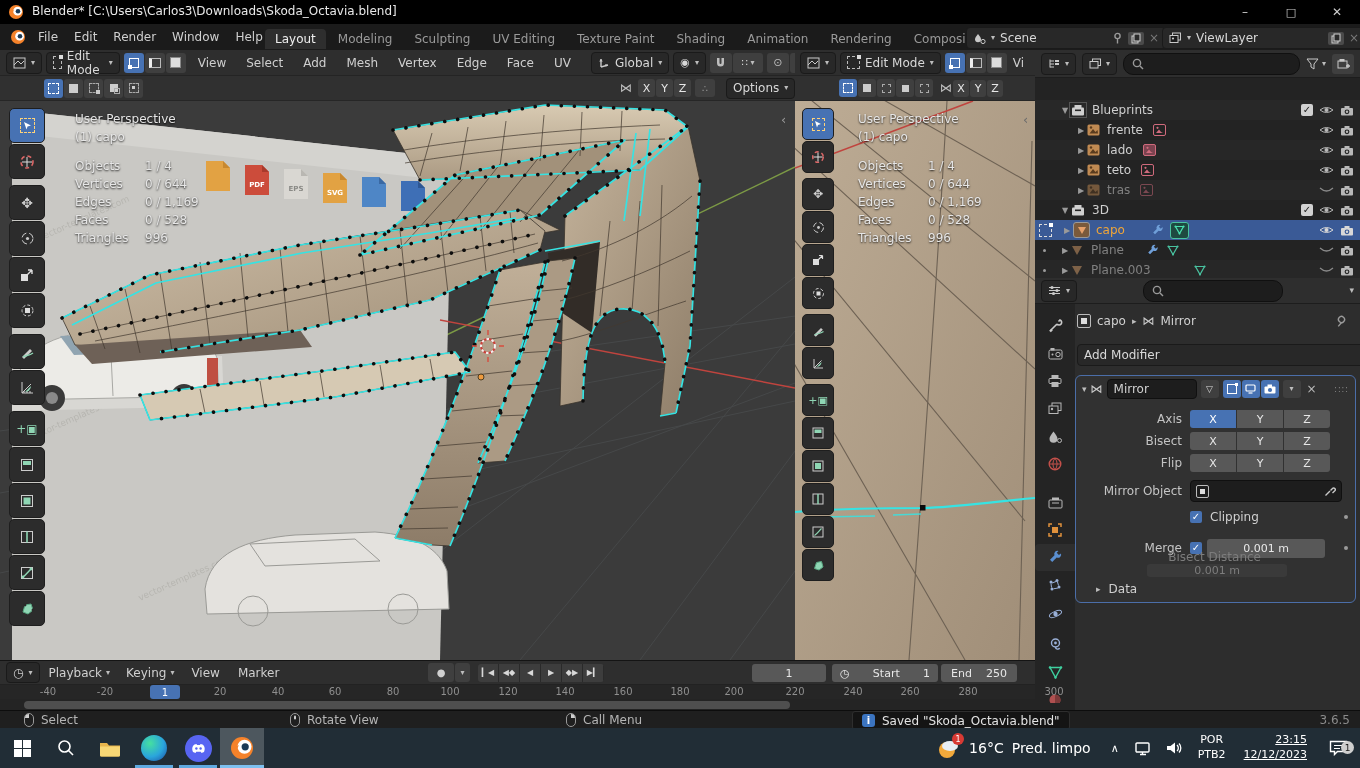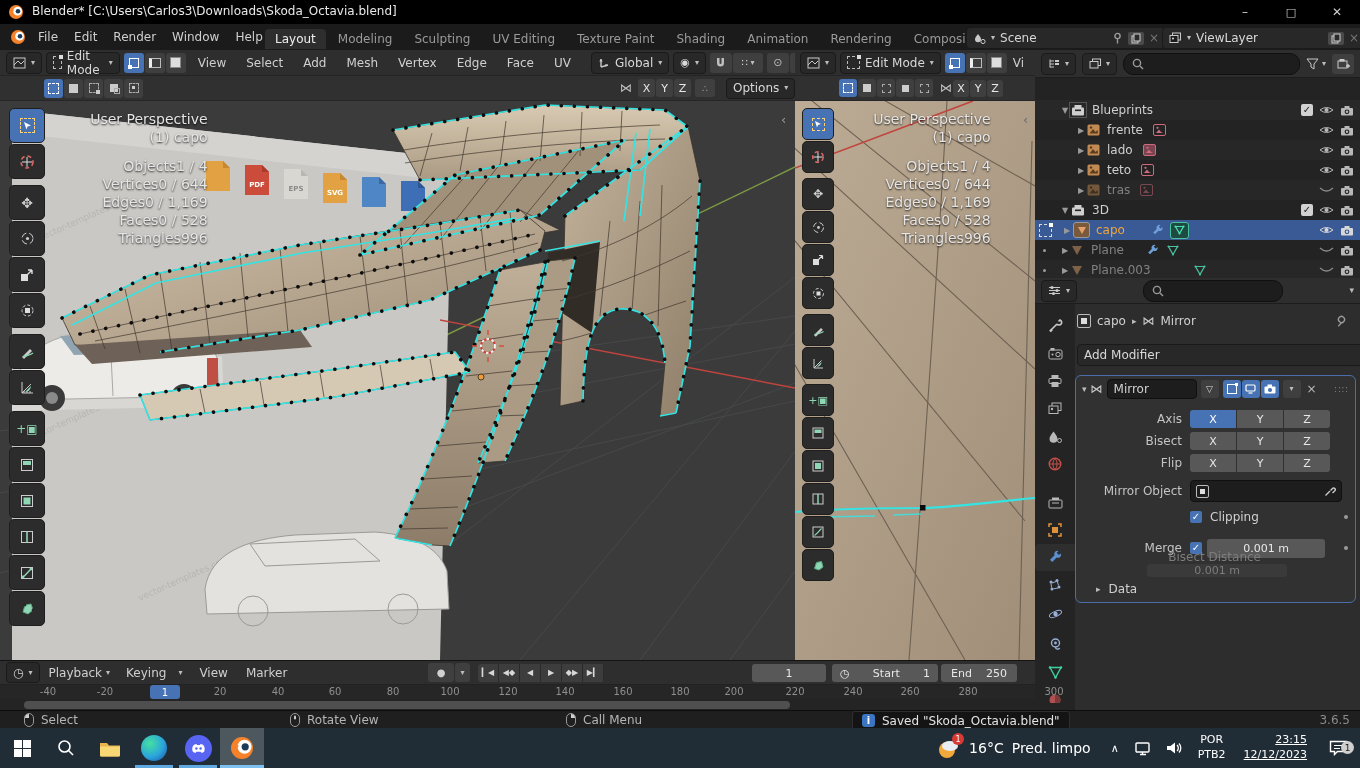--- a/index.html
+++ b/index.html
@@ -18,21 +18,21 @@
   .menu-item{padding:0 8px;color:#cfcfcf;}
   .tab{padding:3px 10px;color:#9a9a9a;border-radius:4px 4px 0 0;}
   .tab.active{background:#2e2e2e;color:#eee;}
   
   .tool{width:34px;height:33px;background:#2c2c2c;border:1px solid #1e1e1e;border-radius:5px;margin-bottom:1px;
         display:flex;align-items:center;justify-content:center;color:#cfcfcf;font-size:14px;}
   .tool.sm{width:30px;height:30px;font-size:12px;}
   .tool.active{background:#4772b3;color:#fff;}
   .tool .g{color:#8fd6b4;}
   
-  .ovl{color:#e6e6e6;text-shadow:0 1px 2px rgba(0,0,0,.85);font-size:14px;text-align:right;}
+  .ovl{color:#e6e6e6;text-shadow:0 1px 2px rgba(0,0,0,.85);font-size:12px;}
   .ovl .lbl{display:inline-block;width:70px;}
   
   .orow{position:absolute;left:0;width:325px;height:20px;display:flex;align-items:center;font-size:12px;color:#cfcfcf;}
   .orow .exp{width:12px;font-size:8px;color:#9a9a9a;text-align:center;}
   .dim{color:#808080!important;}
   .ricons{position:absolute;right:6px;display:flex;gap:6px;align-items:center;}
   .chk{width:12px;height:12px;background:#d2d2d2;border-radius:2px;color:#1c1c1c;font-size:10px;line-height:12px;text-align:center;}
   .chk.blue{background:#4772b3;color:#fff;}
   
   .prow{position:absolute;left:1077px;width:278px;height:22px;display:flex;align-items:center;}
@@ -1208,21 +1208,21 @@
   <div class="abs" style="left:0;top:660px;width:1035px;height:50px;background:#2a2a2a;border-top:1px solid #141414;">
     <div class="abs row" style="left:0;top:0;width:1035px;height:24px;background:#2e2e2e;border-bottom:1px solid #222;gap:2px;padding-left:6px;box-sizing:border-box;">
       <div class="dd" style="height:19px;">
           <span style="font-size:12px;color:#c9c9c9;">◷</span>
           <span class="chev">▾</span>
         </div>
       <div class="row" style="padding:0 7px;gap:4px;">
           <span>Playback</span>
           <span class="chev">▾</span>
         </div>
-      <div class="row" style="padding:0 7px;gap:12px;">
+      <div class="row" style="padding:0 7px;gap:4px;">
           <span>Keying</span>
           <span class="chev">▾</span>
         </div>
       <span class="menu-item">View</span>
       <span class="menu-item">Marker</span>
       <div class="abs row" style="left:428px;gap:1px;">
         <div class="btn gray" style="width:26px;height:19px;color:#d0d0d0;font-size:10px;">●</div>
         <div class="btn gray" style="width:15px;height:19px;">
             <span class="chev">▾</span>
           </div>

